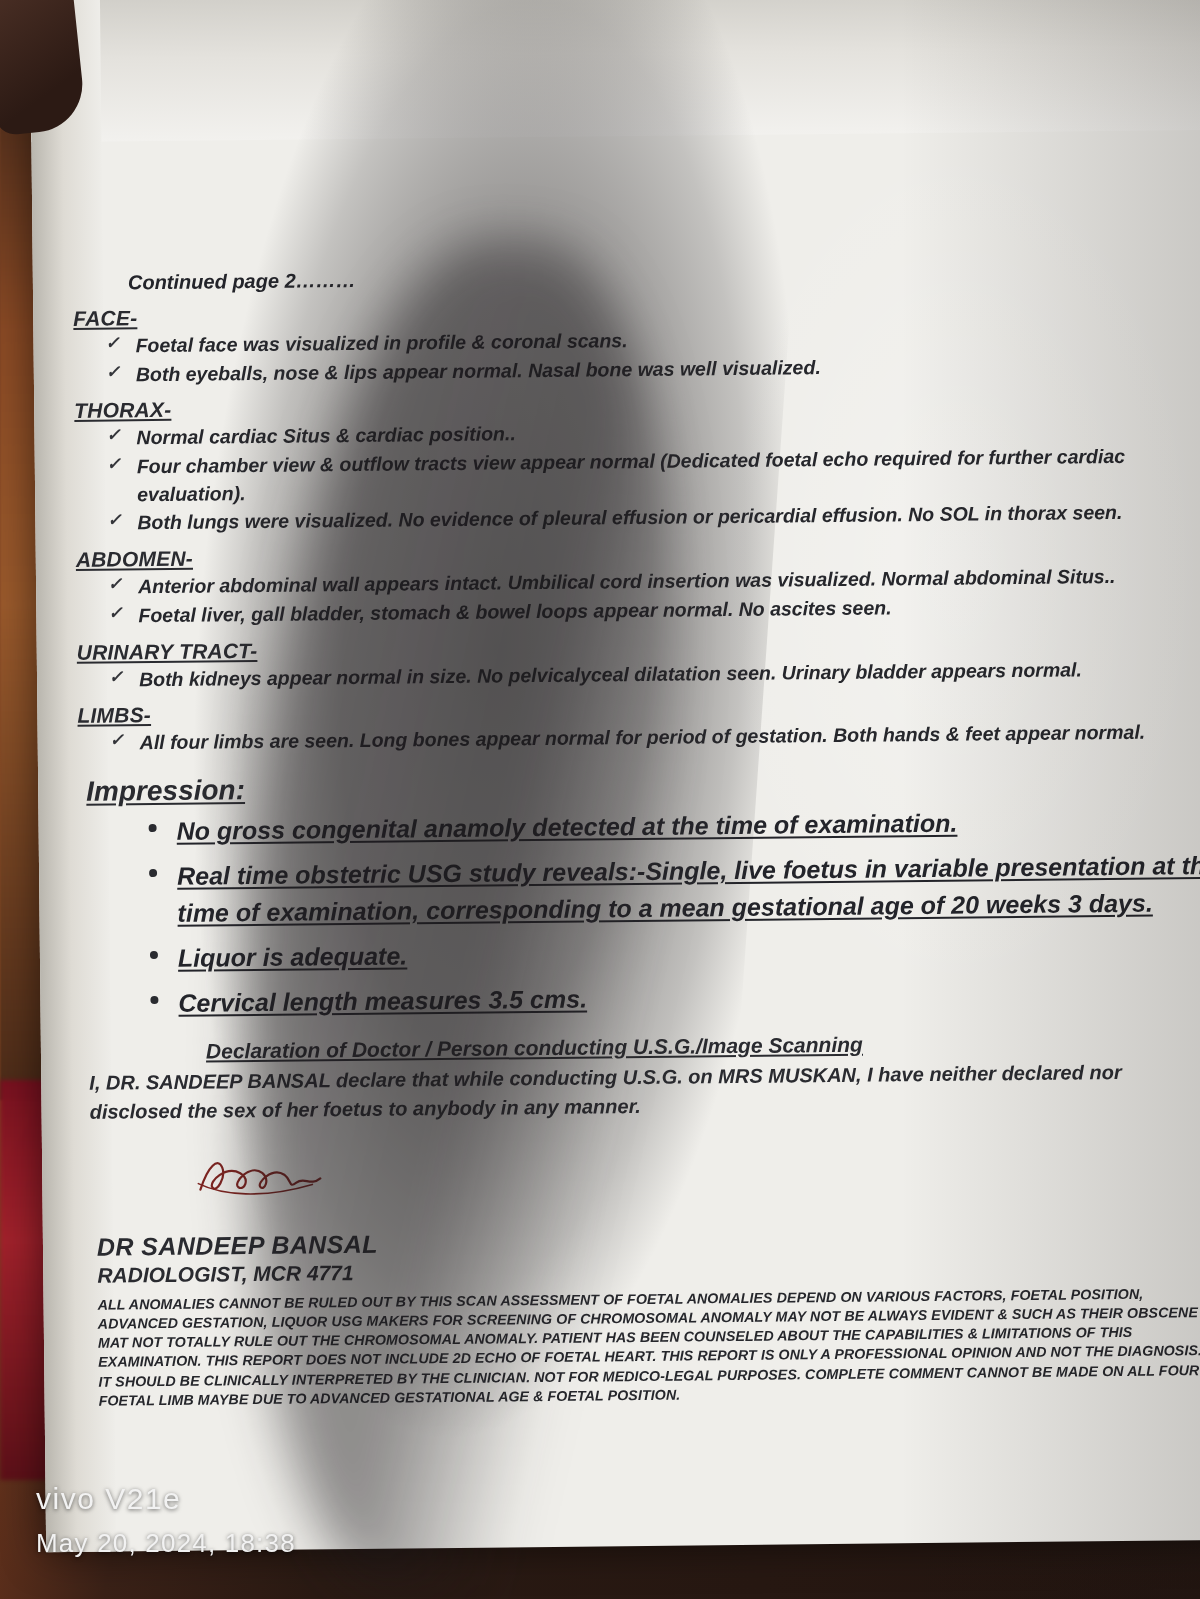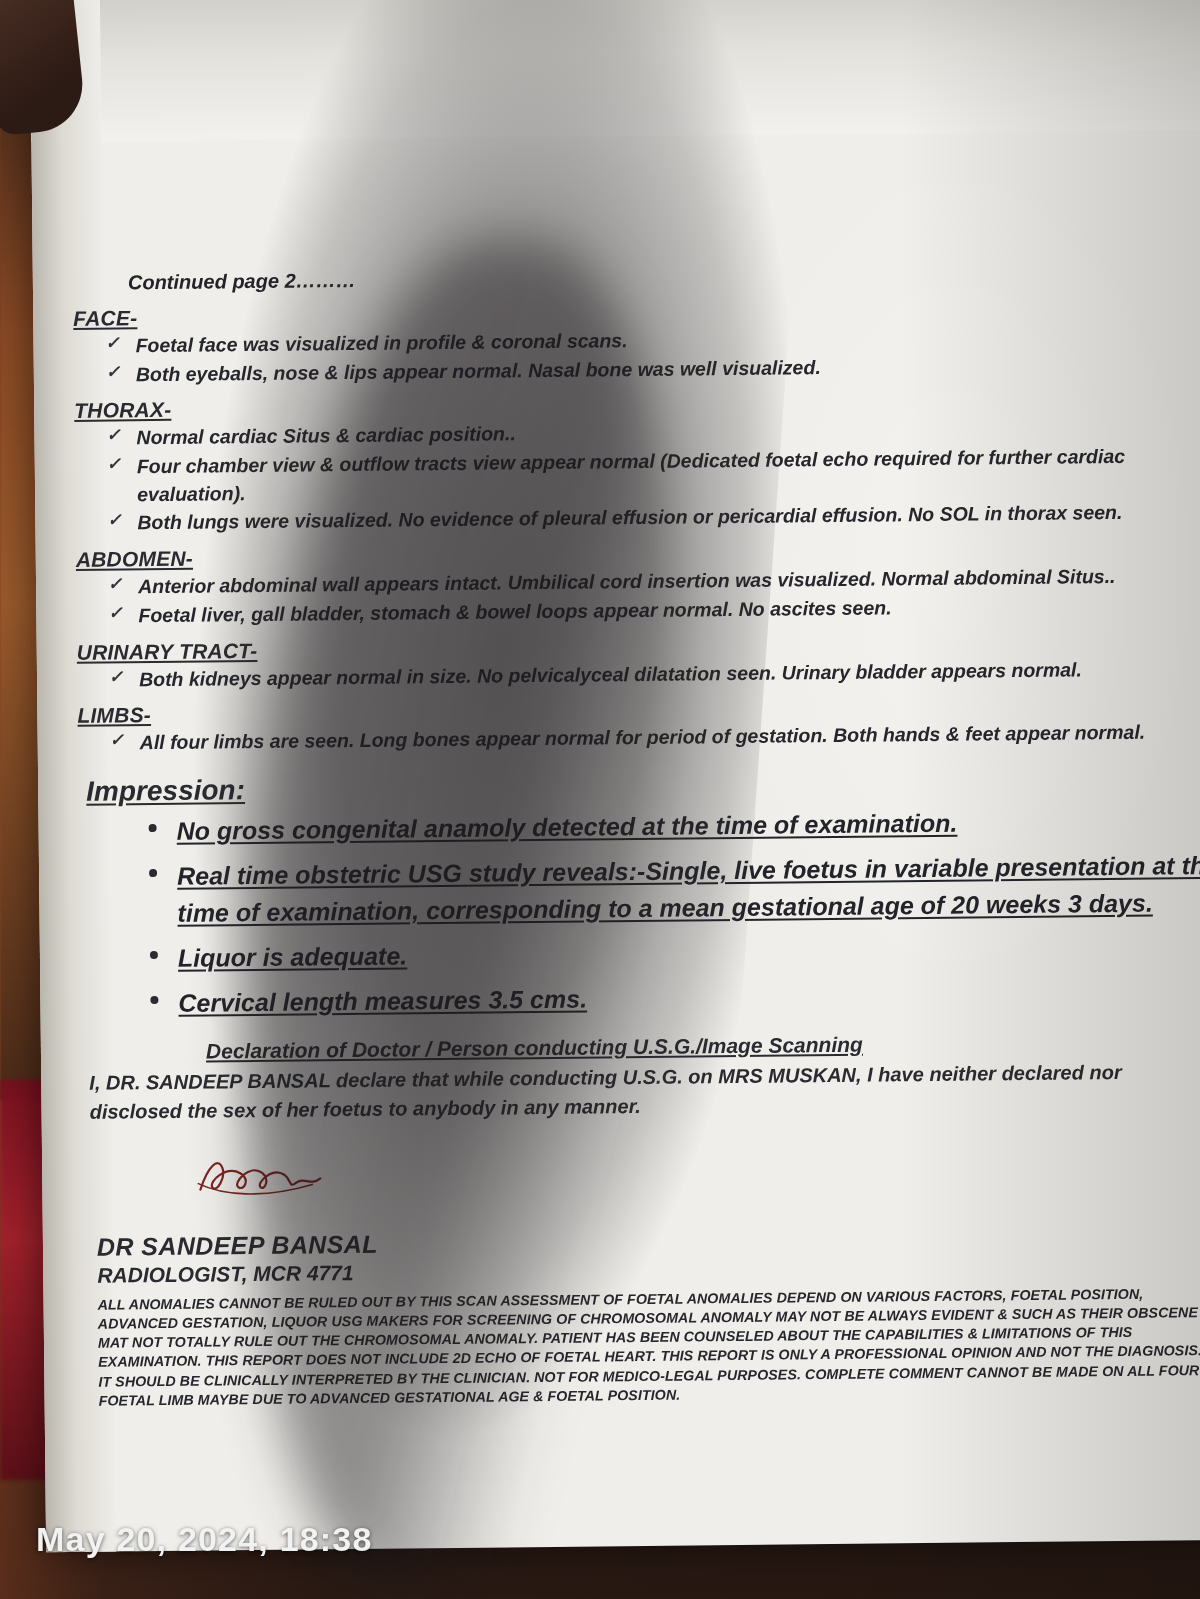--- a/index.html
+++ b/index.html
@@ -260,23 +260,23 @@
     color: #f2f2f2;
     text-shadow: 0 1px 4px rgba(0,0,0,.6);
   }
   .wm-brand {
     font-size: 30px;
     letter-spacing: 1.5px;
     font-weight: 400;
     margin-bottom: 12px;
   }
   .wm-date {
-    font-size: 34px;
+    font-size: 26px;
     letter-spacing: 1.2px;
-    font-weight: 700;
+    font-weight: 400;
   }
 </style>
 </head>
 <body>
 
 <div id="page">
 
   <div class="desk"></div>
   <div class="desk-left-strip"></div>
   <div class="desk-red"></div>
@@ -345,16 +345,17 @@
 
     </div>
   </div>
 
   <div class="shadow-big"></div>
   <div class="shadow-arm"></div>
   <div class="shadow-soft-right"></div>
   <div class="thumb"></div>
 
   <div class="watermark">
+    <div class="wm-brand">vivo V21e</div>
     <div class="wm-date">May 20, 2024, 18:38</div>
   </div>
 
 </div>
 
 </body></html>

